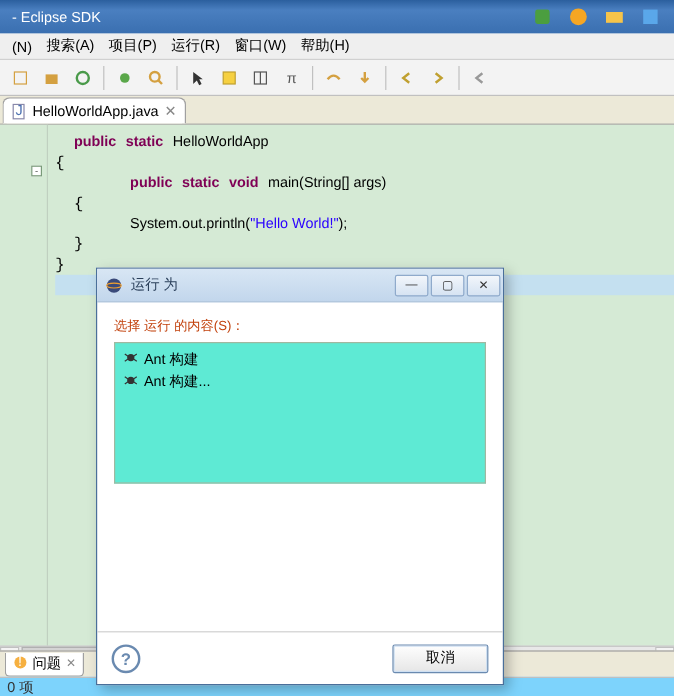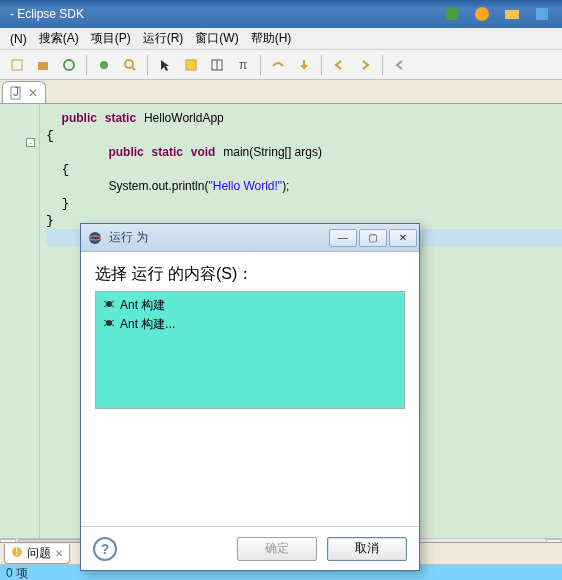--- a/index.html
+++ b/index.html
@@ -34,21 +34,21 @@
 .scroll-h .btn { width: 16px; height: 100%; background: #f4f4f4; border: 1px solid #c0c0c0; display:flex;align-items:center;justify-content:center;font-size:9px;color:#666; }
 .scroll-h .thumb { flex: 0 0 80px; margin-left: 2px; background: #d4d4d4; border: 1px solid #b0b0b0; }
 
 .dialog { position: absolute; left: 80px; top: 223px; width: 340px; height: 348px; background: #fff; border: 1px solid #4a6f9a; box-shadow: 4px 4px 10px rgba(0,0,0,0.25); display: flex; flex-direction: column; }
 .dlg-title { height: 28px; background: linear-gradient(#d8e6f4, #c2d6ec); display: flex; align-items: center; padding: 0 2px 0 6px; border-bottom: 1px solid #a4bcd6; }
 .dlg-title .dlg-icon { width: 16px; height: 16px; margin-right: 6px; }
 .dlg-title .caption { color: #2a3f5a; font-size: 12px; }
 .dlg-title .win-btns { margin-left: auto; display: flex; gap: 2px; }
 .win-btns .wb { width: 28px; height: 18px; border: 1px solid #8faacb; background: linear-gradient(#f2f6fb,#d6e3f2); border-radius: 2px; display:flex;align-items:center;justify-content:center;font-size:10px;color:#333; }
 .dlg-body { flex: 1; padding: 12px 14px 10px 14px; display: flex; flex-direction: column; }
-.dlg-label { margin-bottom: 6px; color: #000000; font-size: 16px; }
+.dlg-label { margin-bottom: 6px; color: #c2410c; font-size: 11px; }
 .dlg-list { border: 1px solid #a0b8a0; background: #5eead4; height: 118px; padding: 4px; overflow: auto; }
 .dlg-list .item { display: flex; align-items: center; gap: 4px; padding: 1px 2px; cursor: default; font-size: 12px; }
 .dlg-desc { border: 1px solid #a0b8a0; background: #d5ead5; margin-top: 10px; height: 108px; padding: 4px 6px; font-size: 12px; color: #000; }
 .dlg-footer { height: 44px; border-top: 1px solid #d0d0d0; display: flex; align-items: center; padding: 0 12px; gap: 10px; }
 .help-circle { width: 24px; height: 24px; border: 2px solid #6a8ab0; border-radius: 50%; display:flex;align-items:center;justify-content:center;color:#6a8ab0;font-weight:bold;font-size:14px; }
 .dlg-footer .spacer { flex: 1; }
 .dlg-btn { min-width: 80px; height: 24px; border: 1px solid #a0a0a0; background: linear-gradient(#fefefe,#e6e6e6); border-radius: 2px; display:flex;align-items:center;justify-content:center;font-size:12px; }
 .dlg-btn.default { border-color: #6a8ab0; box-shadow: 0 0 0 1px #cfe0f2 inset; }
 .dlg-btn.disabled { color: #999; }
 
@@ -173,20 +173,21 @@
       </svg>
     </span>
 </div>
 
 <div class="editor-tabs">
   <div class="editor-tab">
     <span class="tab-icon"><svg width="14" height="14">
           <rect x="2" y="1" width="9" height="12" fill="#fff" stroke="#88a"></rect>
           <text x="4" y="10" font-size="8" fill="#4a6fb0">J</text>
         </svg></span>
+    <span>HelloWorldApp.java</span>
     <span class="tab-close">✕</span>
   </div>
 </div>
 
 <div class="editor-area">
   <div class="gutter">
     <div class="fold-minus">-</div>
   </div>
   <div class="code">  <span class="kw">public</span> <span class="kw">static</span> <span class="cls">HelloWorldApp</span>
 {
@@ -252,16 +253,15 @@
               <line x1="2" y1="10" x2="5" y2="8" stroke="#333"></line>
               <line x1="12" y1="10" x2="9" y2="8" stroke="#333"></line>
             </svg></span>
         <span>Ant 构建...</span>
       </div>
     </div>
   </div>
   <div class="dlg-footer">
     <span class="help-circle">?</span>
     <span class="spacer"></span>
-    <span class="dlg-btn disabled">确定</span>
     <span class="dlg-btn default">取消</span>
   </div>
 </div>
 
 </body></html>

